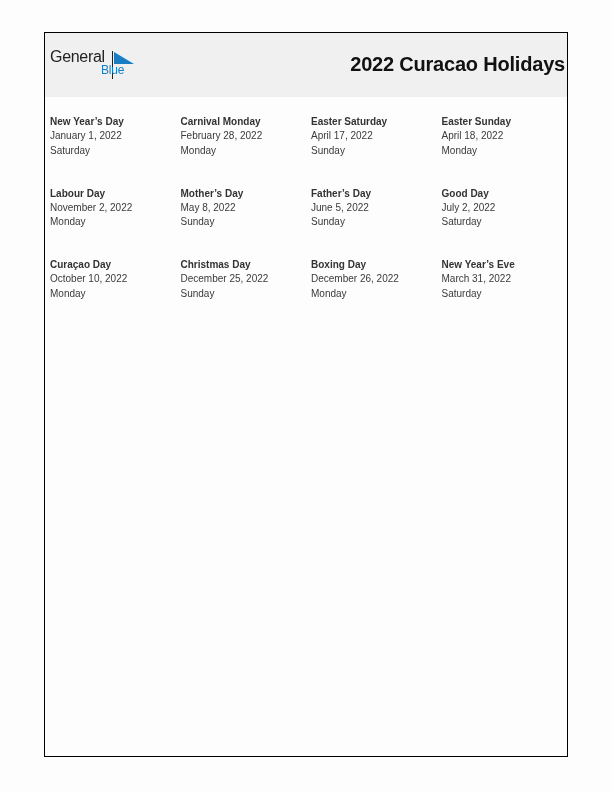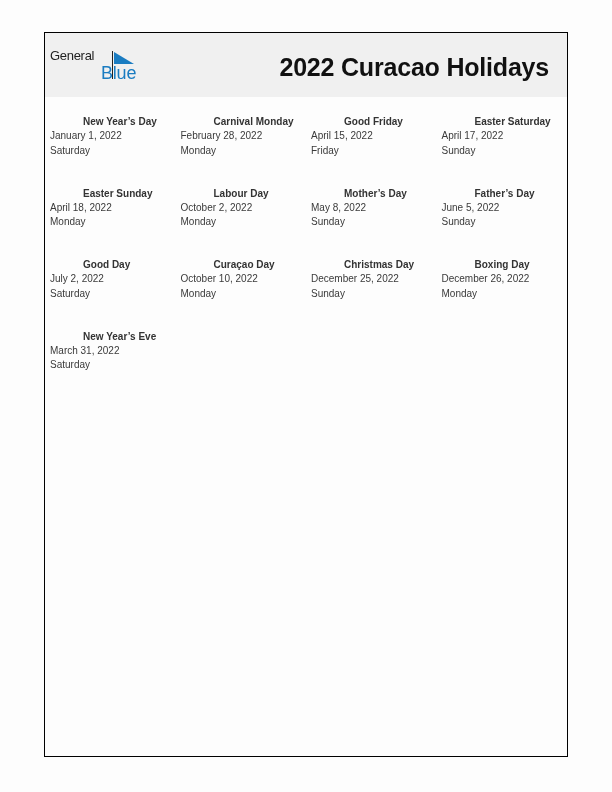--- a/index.html
+++ b/index.html
@@ -8,44 +8,44 @@
     .page {
       position: absolute; left: 44px; top: 32px; width: 524px; height: 725px;
       border: 1px solid #000; background: #fdfdfd;
     }
     .header {
       position: absolute; left: 0; top: 0; width: 522px; height: 64px;
       background: #f0f0f0;
     }
     .logo { position: absolute; left: 5px; top: 15px; width: 90px; height: 34px; }
     .logo-general {
-      position: absolute; left: 0; top: 0; font-size: 13px; color: #222; letter-spacing: -0.3px;
+      position: absolute; left: 0; top: 0; font-size: 16px; color: #222; letter-spacing: -0.3px;
     }
     .logo-blue {
-      position: absolute; left: 51px; top: 15px; font-size: 18px; color: #1a7cc1; letter-spacing: -0.2px;
+      position: absolute; left: 51px; top: 15px; font-size: 12px; color: #1a7cc1; letter-spacing: -0.2px;
     }
     .logo-flag {
       position: absolute; left: 64px; top: 4px; width: 0; height: 0;
       border-bottom: 12px solid #1a7cc1; border-left: 20px solid transparent;
       transform: scaleX(-1);
     }
     .logo-bar {
       position: absolute; left: 62px; top: 3px; width: 1px; height: 28px; background: #222;
     }
     .title {
-      position: absolute; right: 18px; top: 20px; font-size: 25px; font-weight: bold; color: #111;
+      position: absolute; right: 2px; top: 20px; font-size: 20px; font-weight: bold; color: #111;
       letter-spacing: -0.2px;
     }
     .grid {
       position: absolute; left: 5px; top: 82px; width: 520px;
       display: grid; grid-template-columns: 130.5px 130.5px 130.5px 130.5px;
       grid-auto-rows: 71.5px;
     }
     .holiday { font-size: 10px; line-height: 14.3px; color: #3a3a3a; }
-    .holiday .name { font-weight: bold; color: #333; margin-left: 33px; }
+    .holiday .name { font-weight: bold; color: #333; }
   </style>
 </head>
 <body>
 
 <div class="page">
   <div class="header">
     <div class="logo">
       <span class="logo-general">General</span>
       <span class="logo-bar"></span>
       <span class="logo-flag"></span>
@@ -59,37 +59,32 @@
       <div class="name">New Year’s Day</div>
       <div>January 1, 2022</div>
       <div>Saturday</div>
     </div>
     <div class="holiday">
       <div class="name">Carnival Monday</div>
       <div>February 28, 2022</div>
       <div>Monday</div>
     </div>
     <div class="holiday">
-      <div class="name">Good Friday</div>
-      <div>April 15, 2022</div>
-      <div>Friday</div>
-    </div>
-    <div class="holiday">
       <div class="name">Easter Saturday</div>
       <div>April 17, 2022</div>
       <div>Sunday</div>
     </div>
     <div class="holiday">
       <div class="name">Easter Sunday</div>
       <div>April 18, 2022</div>
       <div>Monday</div>
     </div>
     <div class="holiday">
       <div class="name">Labour Day</div>
-      <div>October 2, 2022</div>
+      <div>November 2, 2022</div>
       <div>Monday</div>
     </div>
     <div class="holiday">
       <div class="name">Mother’s Day</div>
       <div>May 8, 2022</div>
       <div>Sunday</div>
     </div>
     <div class="holiday">
       <div class="name">Father’s Day</div>
       <div>June 5, 2022</div>

